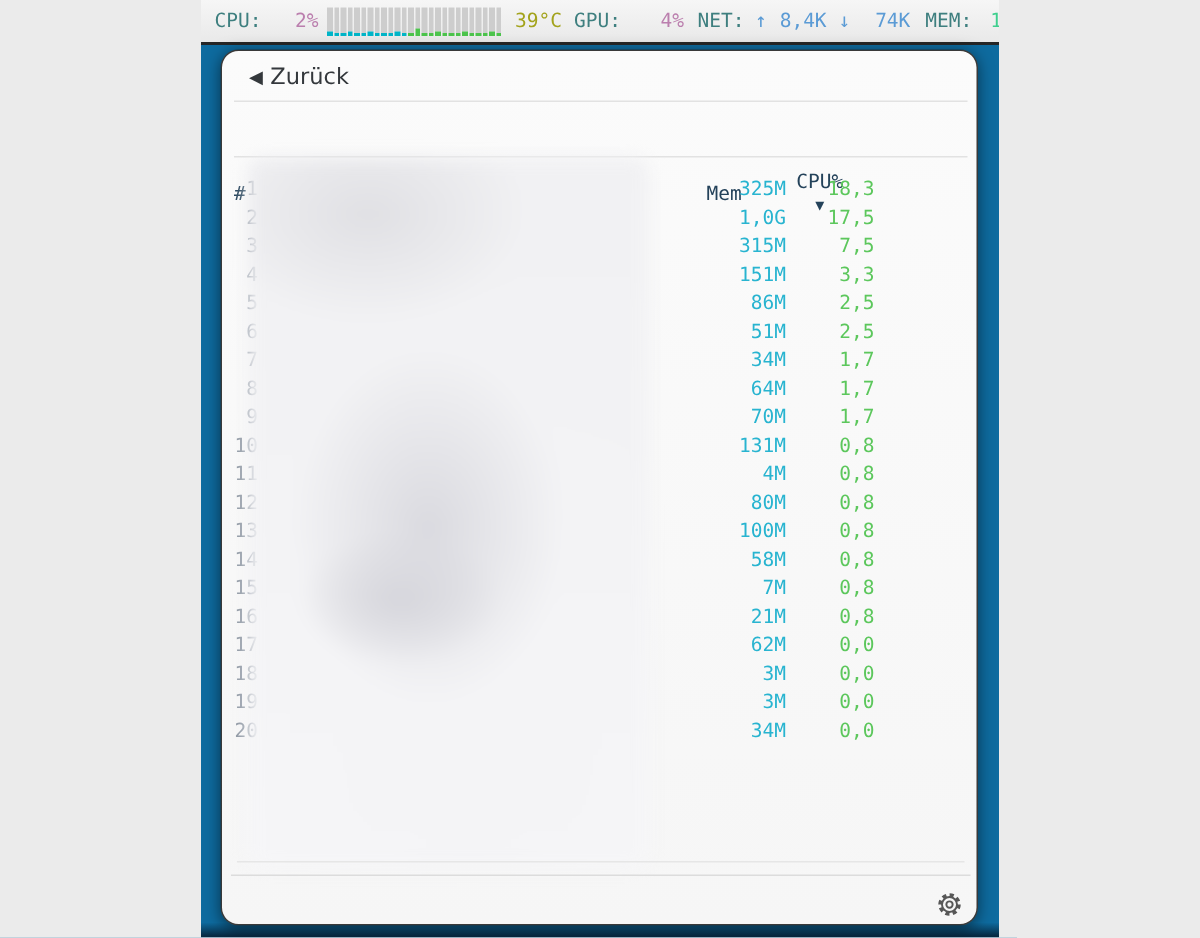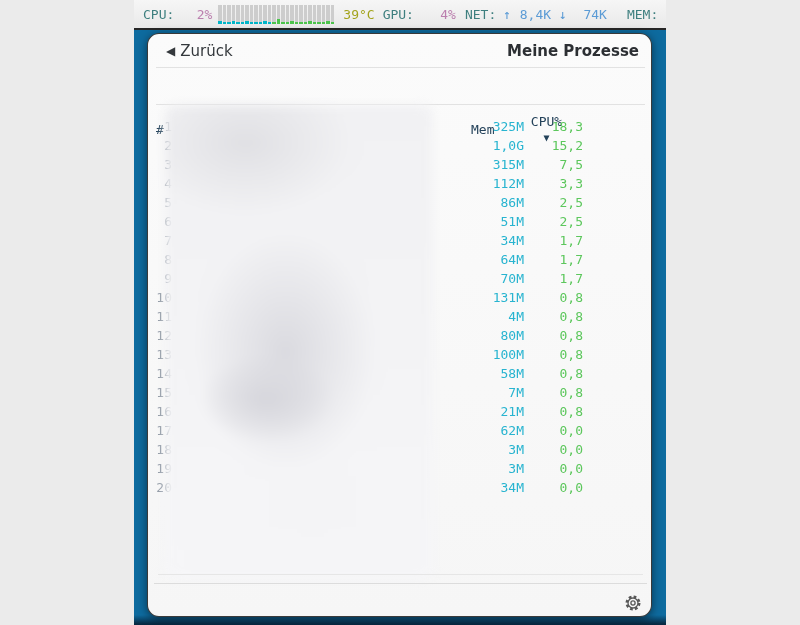--- a/index.html
+++ b/index.html
@@ -194,32 +194,31 @@
         </span>
       </span>
     <span class="t-temp" style="margin-left:8px">39°C</span>
     <span class="t-label" style="margin-left:8px">GPU:</span>
     <span class="t-pct" style="width:42px">4%</span>
     <span class="t-label" style="margin-left:9px">NET:</span>
     <span class="t-net" style="margin-left:7px">↑</span>
     <span class="t-net" style="width:40px">8,4K</span>
     <span class="t-net" style="margin-left:8px">↓</span>
     <span class="t-net" style="width:40px">74K</span>
-    <span class="t-label" style="margin-left:20px">MEM:</span>
+    <span class="t-label" style="margin-left:10px">MEM:</span>
     <span class="t-memval" style="margin-left:12px">1</span>
   </div>
 
   <div class="panel">
 
     <div class="panel-header">
       <span class="back-btn">
         <span class="back-arrow">◀</span>
         <span>Zurück</span>
       </span>
-      <span class="panel-title">Meine Prozesse</span>
     </div>
     <div class="divider" style="left:8px;top:33px;width:489px"></div>
 
     <div class="thead">
       <span class="h-num">#</span>
       <span class="h-proc">Prozess</span>
       <span class="h-user">User</span>
       <span class="h-mem">Mem</span>
       <span class="h-cpu"><span>CPU%</span> <span class="sort-icon">▼</span></span>
     </div>
@@ -231,34 +230,34 @@
           <span class="c-proc"></span>
           <span class="c-user"></span>
           <span class="c-mem">325M</span>
           <span class="c-cpu">18,3</span>
         </div>
         <div class="prow">
           <span class="c-num">2</span>
           <span class="c-proc"></span>
           <span class="c-user"></span>
           <span class="c-mem">1,0G</span>
-          <span class="c-cpu">15,2</span>
+          <span class="c-cpu">17,5</span>
         </div>
         <div class="prow">
           <span class="c-num">3</span>
           <span class="c-proc"></span>
           <span class="c-user"></span>
           <span class="c-mem">315M</span>
           <span class="c-cpu">7,5</span>
         </div>
         <div class="prow">
           <span class="c-num">4</span>
           <span class="c-proc"></span>
           <span class="c-user"></span>
-          <span class="c-mem">112M</span>
+          <span class="c-mem">151M</span>
           <span class="c-cpu">3,3</span>
         </div>
         <div class="prow">
           <span class="c-num">5</span>
           <span class="c-proc"></span>
           <span class="c-user"></span>
           <span class="c-mem">86M</span>
           <span class="c-cpu">2,5</span>
         </div>
         <div class="prow">

